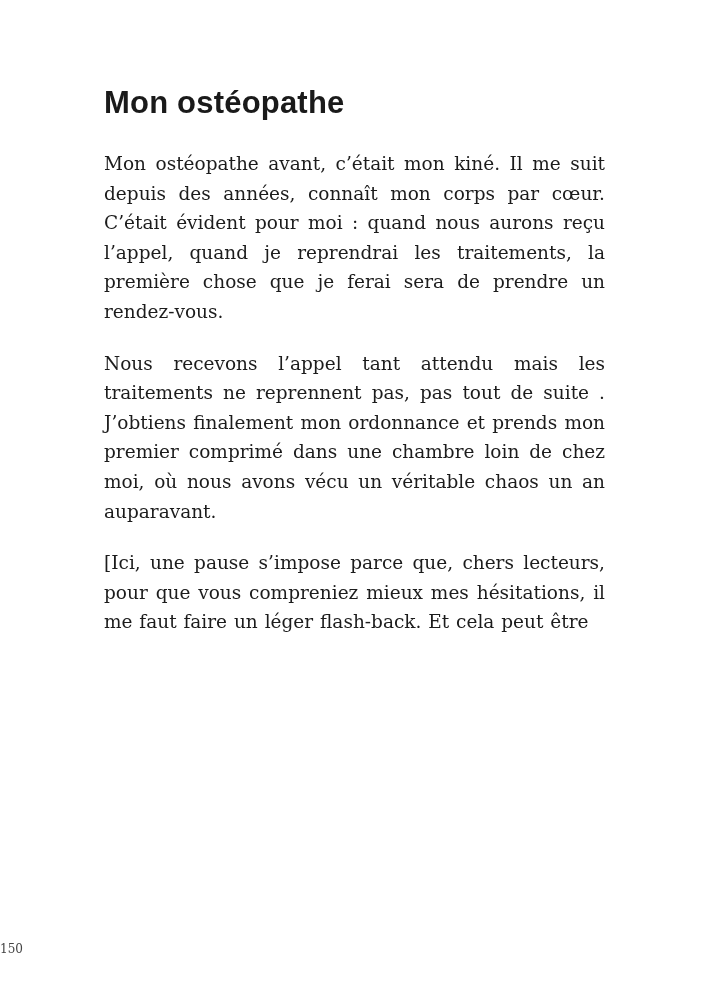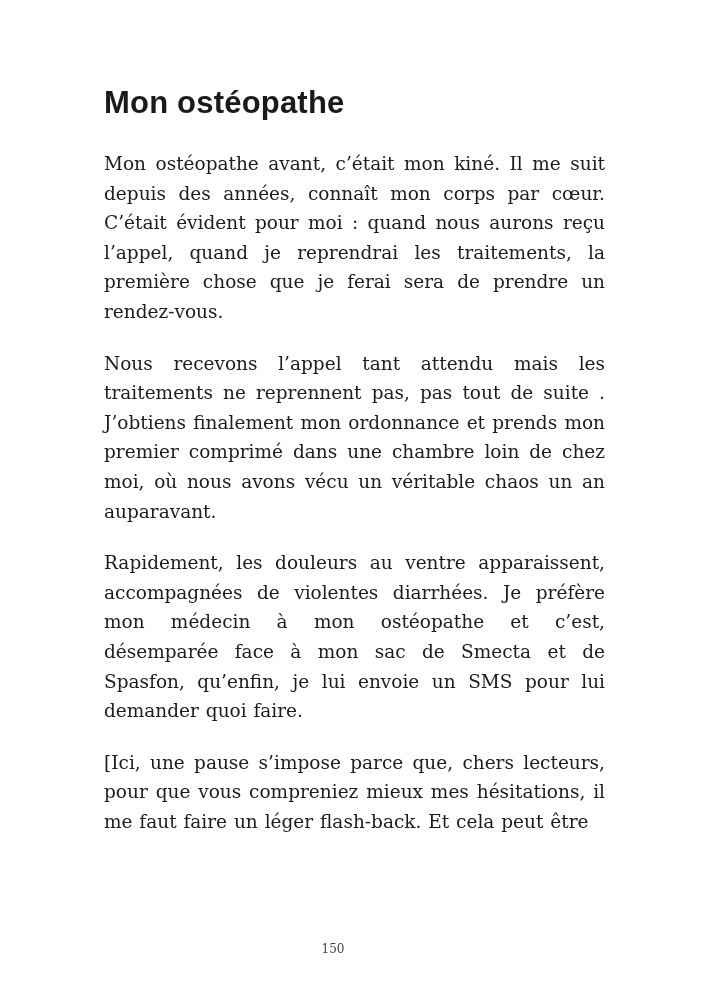--- a/index.html
+++ b/index.html
@@ -41,33 +41,31 @@
     word-spacing: 1px;
   }
   .body-text p:last-child {
     margin-bottom: 0;
   }
   .page-number {
     position: absolute;
     bottom: 36px;
     left: 0;
     width: 666px;
-    text-align: center;
     font-family: "DejaVu Serif", "Liberation Serif", serif;
     font-size: 12px;
     color: #444444;
   }
 </style>
 </head>
 <body>
 
 <div class="page">
   <div class="content">
     <h1 class="title">Mon ostéopathe</h1>
     <div class="body-text">
       <p>Mon ostéopathe avant, c’était mon kiné. Il me suit depuis des années, connaît mon corps par cœur. C’était évident pour moi : quand nous aurons reçu l’appel, quand je reprendrai les traitements, la première chose que je ferai sera de prendre un rendez-vous.</p>
       <p>Nous recevons l’appel tant attendu mais les traitements ne reprennent pas, pas tout de suite . J’obtiens finalement mon ordonnance et prends mon premier comprimé dans une chambre loin de chez moi, où nous avons vécu un véritable chaos un an auparavant.</p>
-      <p>Rapidement, les douleurs au ventre apparaissent, accompagnées de violentes diarrhées. Je préfère mon médecin à mon ostéopathe et c’est, désemparée face à mon sac de Smecta et de Spasfon, qu’enfin, je lui envoie un SMS pour lui demander quoi faire.</p>
       <p>[Ici, une pause s’impose parce que, chers lecteurs, pour que vous compreniez mieux mes hésitations, il me faut faire un léger flash-back. Et cela peut être</p>
     </div>
   </div>
   <div class="page-number">150</div>
 </div>
 
 </body></html>

